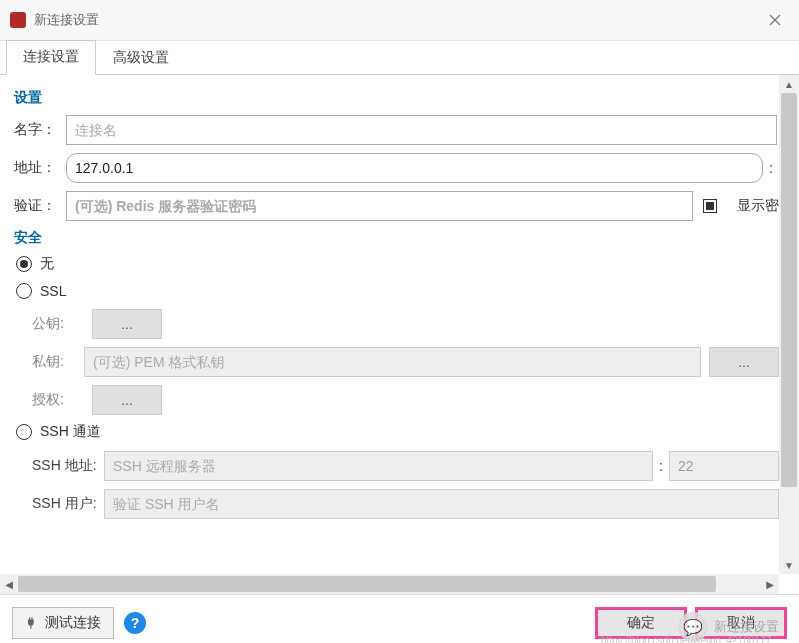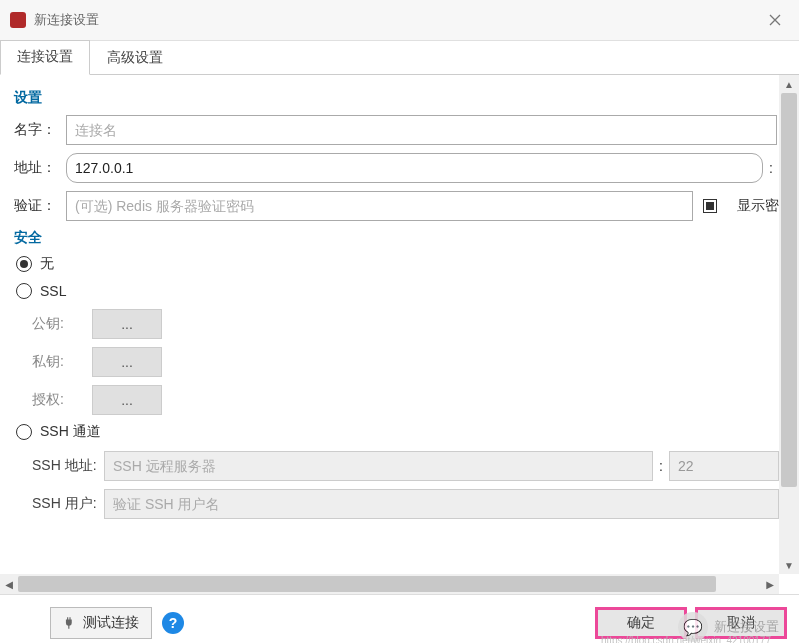--- a/index.html
+++ b/index.html
@@ -32,21 +32,21 @@
     .titlebar .title { color: #666; font-size: 13px; flex: 1; }
     .titlebar .close {
       width: 28px; height: 28px;
       display:flex; align-items:center; justify-content:center;
       color:#888; cursor:pointer;
     }
     .tabs {
       display: flex;
       border-bottom: 1px solid #ccc;
       background: #fff;
-      padding-left: 0;
+      padding-left: 6px;
       height: 34px;
       align-items: flex-end;
     }
     .tab {
       padding: 7px 16px 8px;
       color: #444;
       cursor: pointer;
       font-size: 14px;
       border: 1px solid transparent;
       border-bottom: none;
@@ -104,21 +104,21 @@
       font-family: inherit;
       background:#fff;
       color:#222;
     }
     input[type="text"]::placeholder { color:#aaa; }
     input.disabled { background:#eee; color:#999; border-color:#ccc;}
     .name-input { flex:1; margin-right:2px;}
     .addr-input { flex:1;border-radius:11px; }
     .colon { padding: 0 6px; color:#333;}
     .port-input { width: 110px; }
-    .auth-input { flex:1; margin-right:10px;}
+    .auth-input { flex:1; margin-right:10px;font-weight:bold;}
     .showpw { display:flex; align-items:center; gap:20px; color:#333; white-space:nowrap;}
     .showpw .cbx { width:14px; height:14px; border:1.5px solid #333; display:inline-block; background:#fff; position:relative;}
     .showpw .cbx.filled::after{content:""; position:absolute; inset:2px; background:#333;}
     .radio-row { display:flex; align-items:center; margin: 4px 0 10px 2px; cursor:pointer;}
     .radio {
       width:16px; height:16px; border:1.5px solid #333; border-radius:50%;
       margin-right:8px; display:inline-flex; align-items:center; justify-content:center;
     }
     .radio .dot{ width:8px;height:8px;border-radius:50%; background:#333;}
     .key-row { display:flex; align-items:center; margin-bottom:8px;}
@@ -135,21 +135,21 @@
       height: 56px;
       border-top: 1px solid #ddd;
       display:flex; align-items:center;
       padding: 0 12px;
       background:#fff;
       position: relative;
     }
     .test-btn {
       height: 32px; padding: 0 12px;
       border: 1px solid #bbb; background:#f3f3f3;
-      display:flex; align-items:center; gap:6px; cursor:pointer; color:#333;margin-left:38px;
+      display:flex; align-items:center; gap:6px; cursor:pointer; color:#333;
     }
     .help-btn {
       width:22px;height:22px;border-radius:50%;background:#1e88e5;color:#fff;
       display:flex;align-items:center;justify-content:center;font-weight:bold;
       margin-left:10px; cursor:pointer; font-size:14px;
     }
     .spacer{flex:1;}
     .ok-btn, .cancel-btn {
       height:32px; width:92px; border:3px solid #ec4899; background:#e6e6e6;
       margin-left:8px; cursor:pointer; display:flex;align-items:center;justify-content:center; color:#444;
@@ -220,20 +220,21 @@
       <span class="radio"></span>
       <span>SSL</span>
     </div>
 
     <div class="key-row">
       <div class="label-key">公钥:</div>
       <div class="browse-btn">...</div>
     </div>
     <div class="key-row">
       <div class="label-key">私钥:</div>
+      <input type="text" class="key-input disabled" disabled="" placeholder="(可选) PEM 格式私钥" style="">
       <div class="browse-btn">...</div>
     </div>
     <div class="key-row">
       <div class="label-key">授权:</div>
       <div class="browse-btn">...</div>
     </div>
 
     <div class="radio-row" style="margin-top:6px">
       <span class="radio"></span>
       <span>SSH 通道</span>

